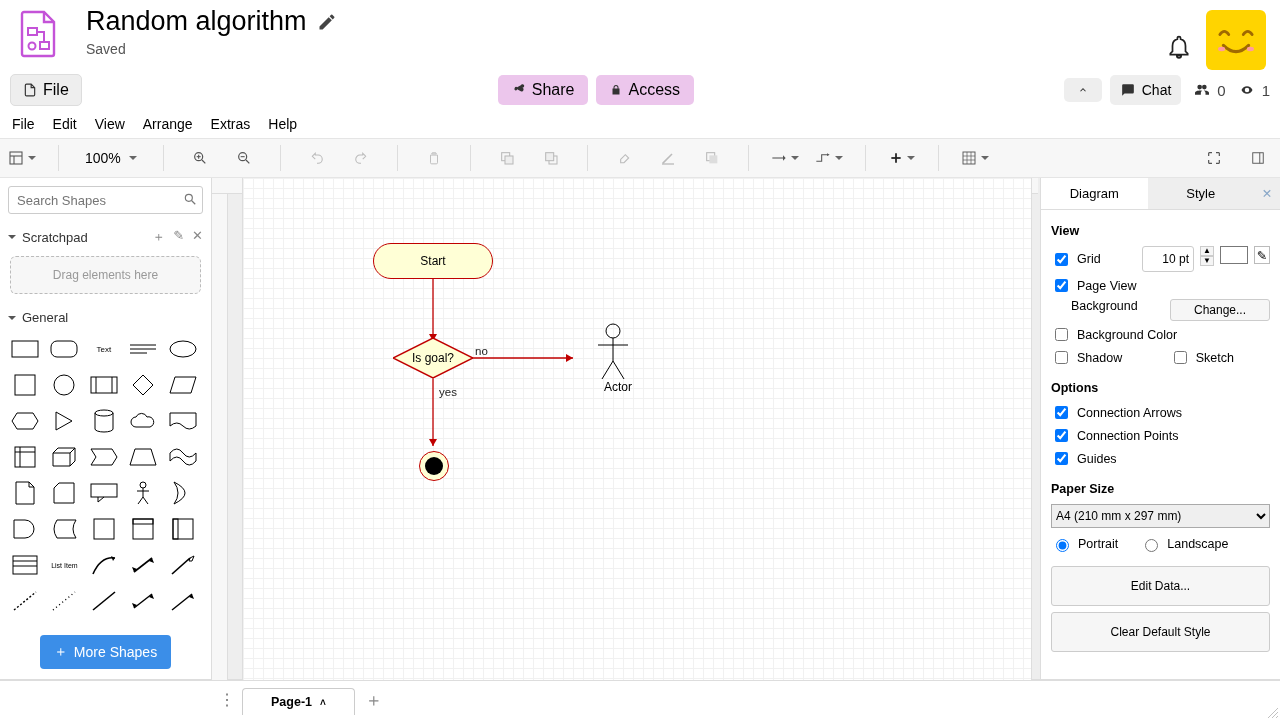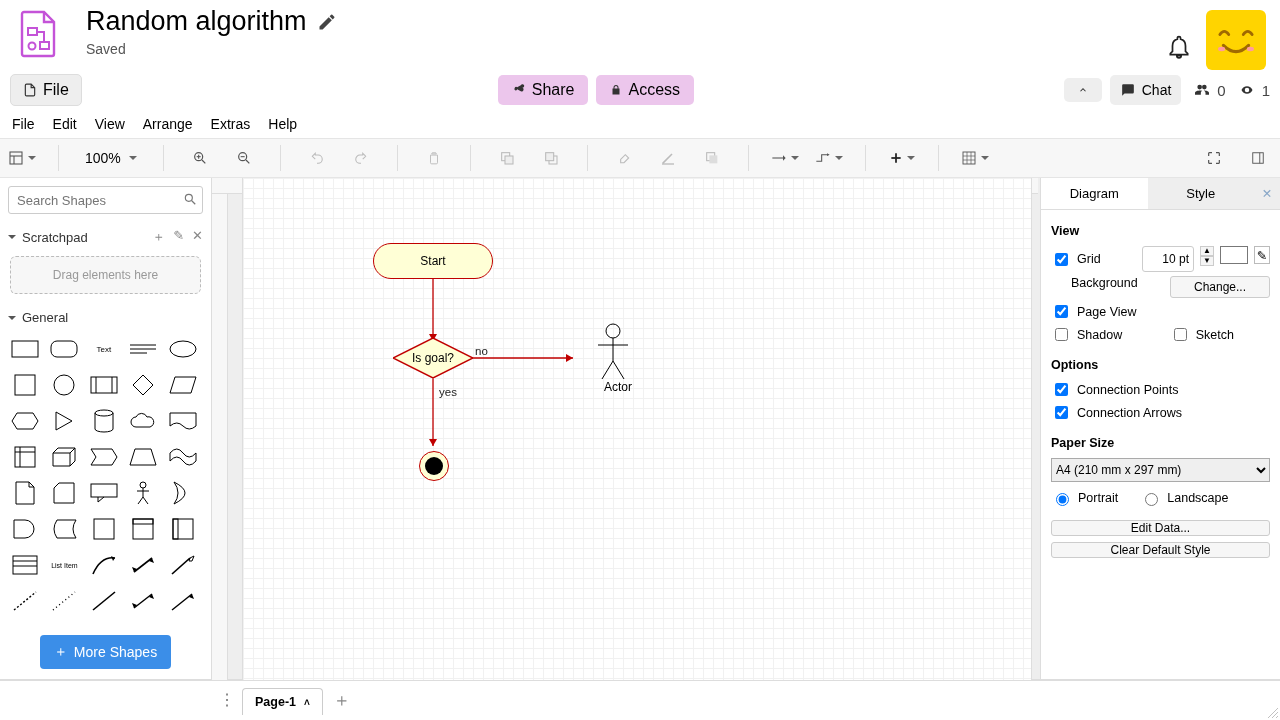--- a/index.html
+++ b/index.html
@@ -227,36 +227,36 @@
     text-align:right; padding-right:4px; font-size:12px;
   }
   .spin { width:14px; display:flex; flex-direction:column; }
   .spin div{ height:10px; font-size:8px; line-height:8px; text-align:center; border:1px solid #ccc; background:#f5f5f5;}
   .colorbox { width:28px; height:18px; border:1px solid #777; background:#fff;}
   .pencil { width:16px; height:18px; border:1px solid #bbb; display:flex; align-items:center; justify-content:center;}
   .changebtn, .wide-btn {
     border:1px solid #ccc; background:#f6f6f6; border-radius:3px;
     padding: 3px 10px; font-size:12px;
   }
-  .wide-btn { display:block; width:100%; text-align:center; margin-top:6px; padding:0 0;}
+  .wide-btn { display:block; width:100%; text-align:center; margin-top:6px; padding:12px 0;}
   .paper-select { width:100%; height:24px; border:1px solid #aaa; font-size:12px; }
 
   
   .footer {
     height: 38px;
     display:flex; align-items:center;
     border-top: 1px solid #ddd;
     background:#fff;
   }
   .footer-left-gap { width: 212px; border-right:1px solid transparent;}
   .footer-dots { width:30px; text-align:center; color:#777; font-size:16px;}
   .page-tab {
     border:1px solid #ccc; border-bottom:none;
     border-radius: 4px 4px 0 0;
-    padding: 6px 12px;
+    padding: 6px 28px;
     font-weight:600; font-size:12.5px;
     display:flex; gap:8px; align-items:center;
     background:#fff;
     margin-top:4px;
   }
   .page-add { margin-left: 10px; color:#888; font-size:18px; }
 
   .resize-handle{
     position:absolute; right:2px; bottom:2px;
     width:10px; height:10px; opacity:.4;
@@ -823,57 +823,69 @@
         <input class="pt-input" value="10 pt" style="">
         <span class="spin">
             <div>▲</div>
             <div>▼</div>
           </span>
         <span class="colorbox"></span>
         <span class="pencil">✎</span>
       </div>
 
       <div class="panel-row">
-        <span style="margin-left:20px;">Background</span>
-        <span class="spacer"></span>
-        <button class="changebtn" style="width:100px;">Change...</button>
-      </div>
-
-      <div class="panel-row">
         <label>
             <input type="checkbox" checked="" style=""> 
             <span>Page View</span>
           </label>
       </div>
 
+      <div class="panel-row">
+        <span style="margin-left:20px;">Background</span>
+        <span class="spacer"></span>
+        <button class="changebtn" style="width:100px;">Change...</button>
+      </div>
+
+      <div class="panel-row">
+        <label>
+            <input type="checkbox" style=""> 
+            <span>Background Color</span>
+          </label>
+      </div>
 
       <div class="panel-row">
         <label>
             <input type="checkbox" style=""> 
             <span>Shadow</span>
           </label>
         <span class="spacer"></span>
         <label>
             <input type="checkbox" style=""> 
             <span>Sketch</span>
           </label>
         <span style="width:30px;"></span>
       </div>
 
       <div class="panel-heading" style="margin-top:14px;">Options</div>
       <div class="panel-row">
           <label>
             <input type="checkbox" checked="" style=""> 
+            <span>Connection Arrows</span>
+          </label>
+        </div>
+      <div class="panel-row">
+          <label>
+            <input type="checkbox" checked="" style=""> 
             <span>Connection Points</span>
           </label>
         </div>
       <div class="panel-row">
           <label>
             <input type="checkbox" checked="" style=""> 
-            <span>Connection Arrows</span>
+            <span>Guides</span>
           </label>
         </div>
 
       <div class="panel-heading" style="margin-top:14px;">Paper Size</div>
       <select class="paper-select">
         <option>A4 (210 mm x 297 mm)</option>
       </select>
       <div class="panel-row" style="margin-top:8px;">
         <label>
             <input type="radio" name="orient" checked="" style=""> 

